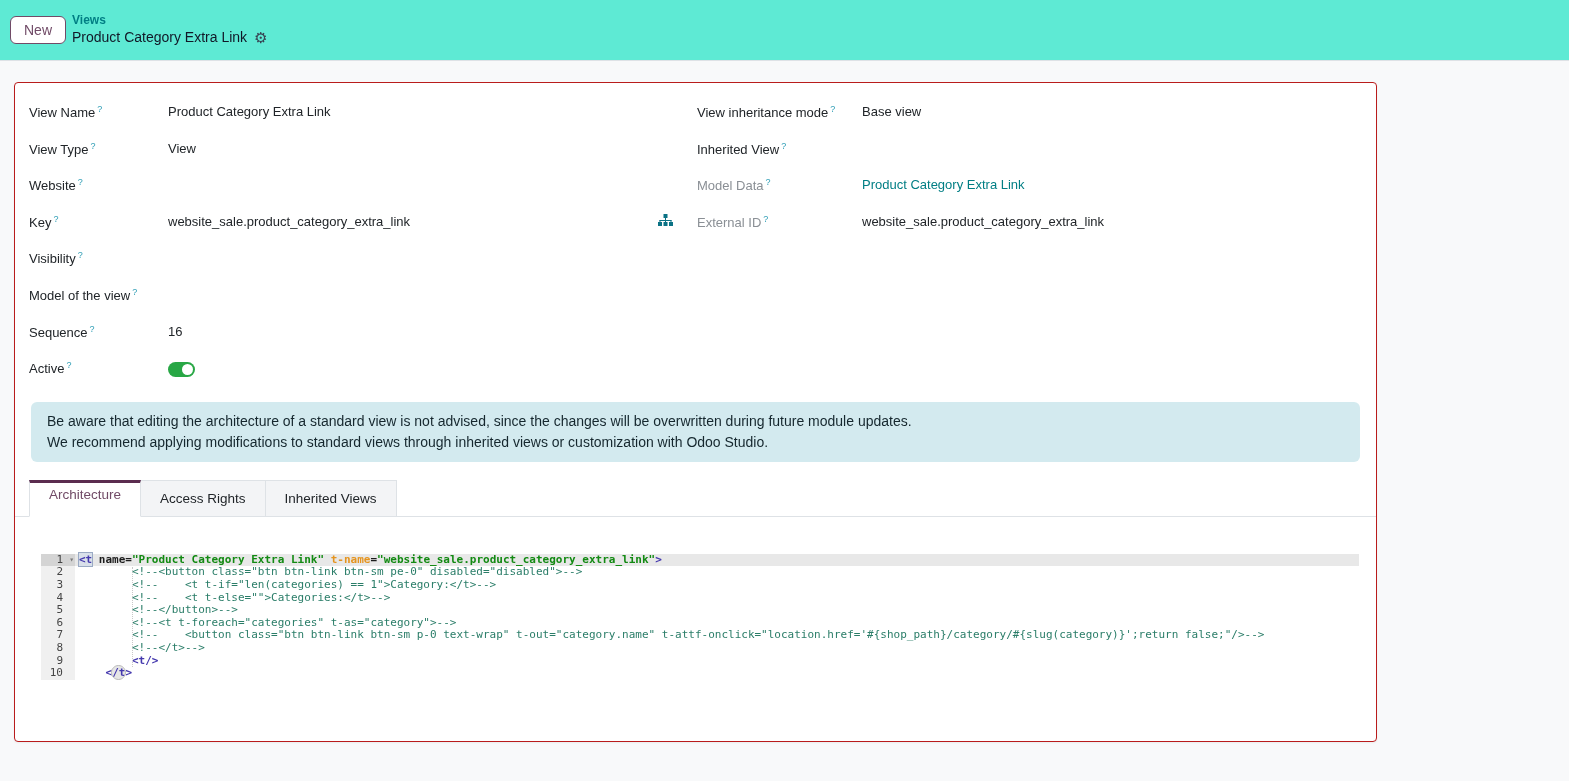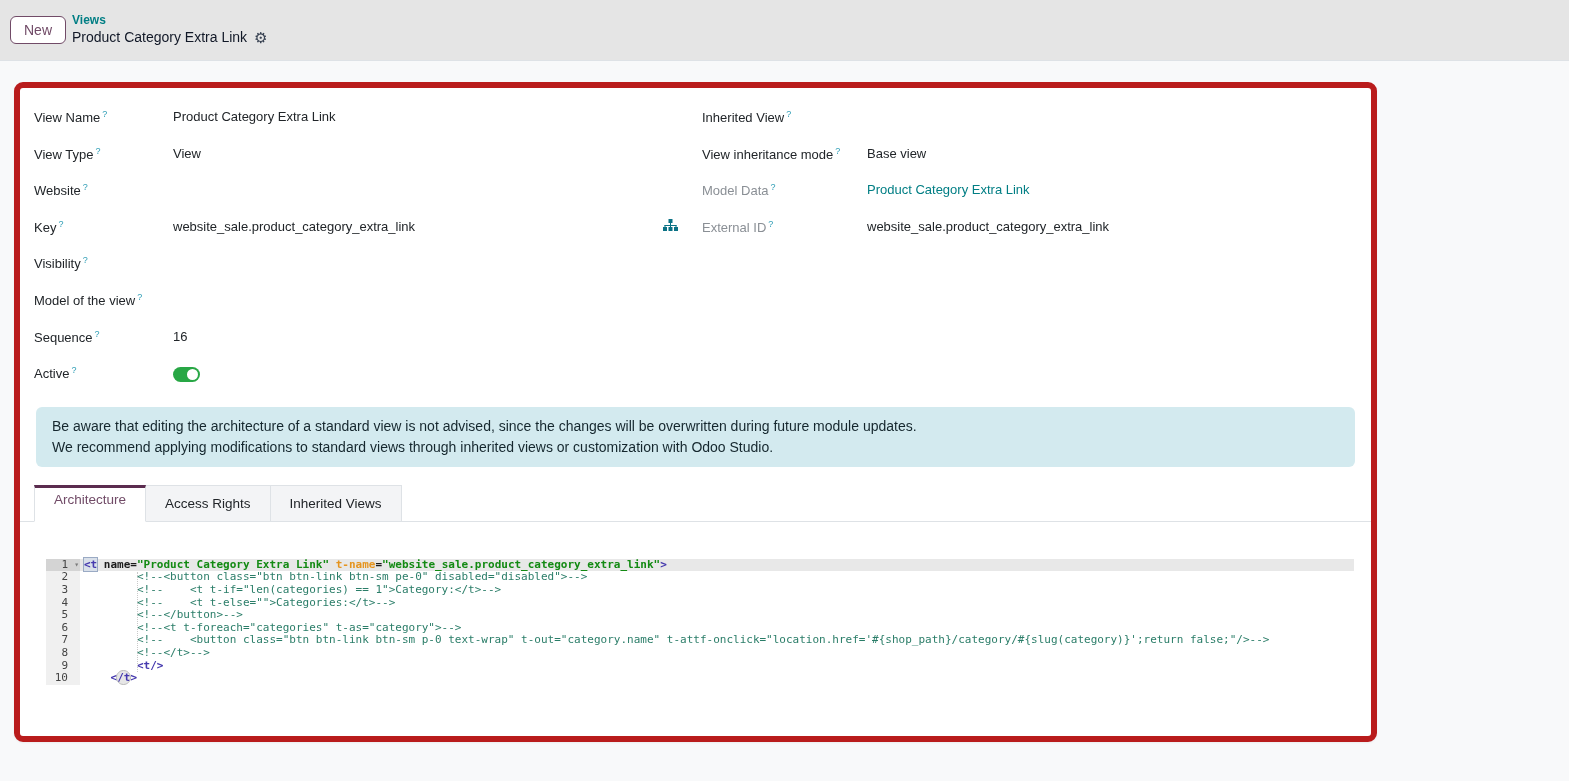--- a/index.html
+++ b/index.html
@@ -1,30 +1,30 @@
 <!DOCTYPE html>
 <html><head>
 <meta charset="utf-8">
 <style>
   * { box-sizing: border-box; margin: 0; padding: 0; }
   html,body { width:1569px; height:781px; overflow:hidden; }
   body { font-family:"Liberation Sans", sans-serif; background:#f8f9fa; color:#212529; font-size:13px; }
 
   
-  .topbar { background:#e5e5e5; height:61px; border-bottom:1px solid #dee2e6; display:flex; align-items:center; padding-left:10px; }
+  .topbar { background:#5eead4; height:61px; border-bottom:1px solid #dee2e6; display:flex; align-items:center; padding-left:10px; }
   .btn-new { background:#fff; border:1px solid #714b67; color:#714b67; font-size:14px; padding:5px 13px; border-radius:6px; cursor:pointer; font-family:inherit; }
   .crumbs { margin-left:6px; display:flex; flex-direction:column; justify-content:center; }
   .crumb-parent { color:#017e84; font-size:12px; line-height:15px; text-decoration:none; cursor:pointer;font-weight:bold; }
   .crumb-title-row { display:flex; align-items:center; gap:7px; }
   .crumb-title { color:#111827; font-size:14px; line-height:19px; }
   .gear { color:#374151; font-size:15px; cursor:pointer; line-height:1; }
 
   
   .content { padding:21px 0 0 14px; }
-  .sheet { background:#fff; width:1363px; min-height:660px; border:6px solid #b91c1c; border-radius:9px; box-shadow:0 1px 2px rgba(0,0,0,.05); padding:19px 0 40px 0; }
+  .sheet { background:#fff; width:1363px; min-height:660px; border:1px solid #b91c1c; border-radius:4px; box-shadow:0 1px 2px rgba(0,0,0,.05); padding:19px 0 40px 0; }
 
   
   .form-grid { display:flex; padding:0 16px 0 14px; }
   .col-left { width:668px; }
   .col-right { flex:1; }
   .frow { display:flex; align-items:flex-start; min-height:36.6px; }
   .flabel { width:139px; padding-top:2px; color:#212529; flex-shrink:0; }
   .col-right .flabel { width:165px; }
   .flabel.muted { color:#8a8f95; }
   .hlp { color:#2e9db5; font-size:9px; vertical-align:super; margin-left:2px; }
@@ -139,29 +139,29 @@
           </div>
           <div class="frow">
             <div class="flabel">Active<sup class="hlp">?</sup></div>
             <div class="fvalue">
               <span class="toggle on"></span>
             </div>
           </div>
         </div>
       <div class="col-right" id="col-right">
           <div class="frow">
+            <div class="flabel">View inheritance mode<sup class="hlp">?</sup></div>
+            <div class="fvalue">
+              <span>Base view</span>
+            </div>
+          </div>
+          <div class="frow">
             <div class="flabel">Inherited View<sup class="hlp">?</sup></div>
             <div class="fvalue">
               <span></span>
-            </div>
-          </div>
-          <div class="frow">
-            <div class="flabel">View inheritance mode<sup class="hlp">?</sup></div>
-            <div class="fvalue">
-              <span>Base view</span>
             </div>
           </div>
           <div class="frow">
             <div class="flabel muted">Model Data<sup class="hlp">?</sup></div>
             <div class="fvalue">
               <span class="link">Product Category Extra Link</span>
             </div>
           </div>
           <div class="frow">
             <div class="flabel muted">External ID<sup class="hlp">?</sup></div>

